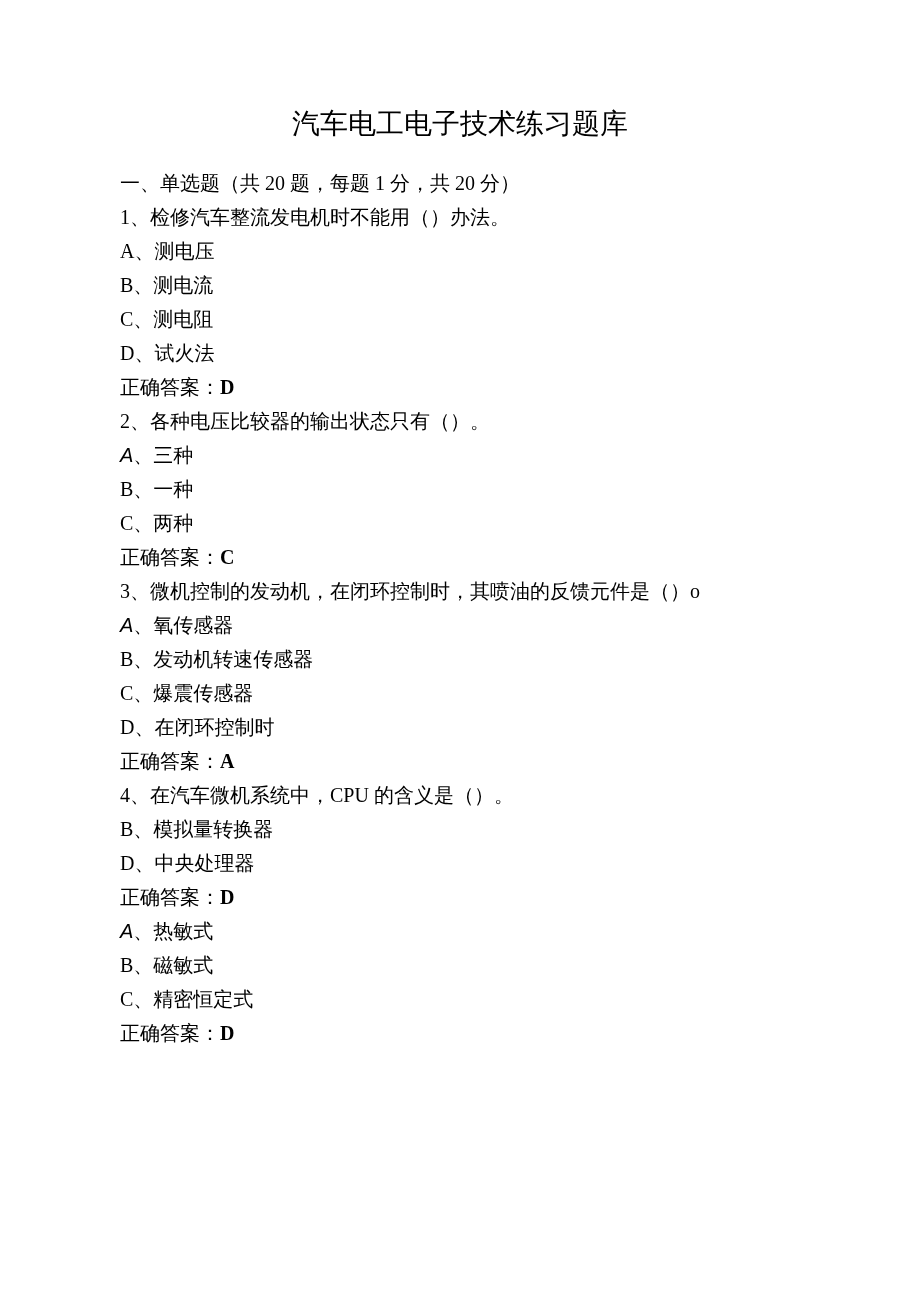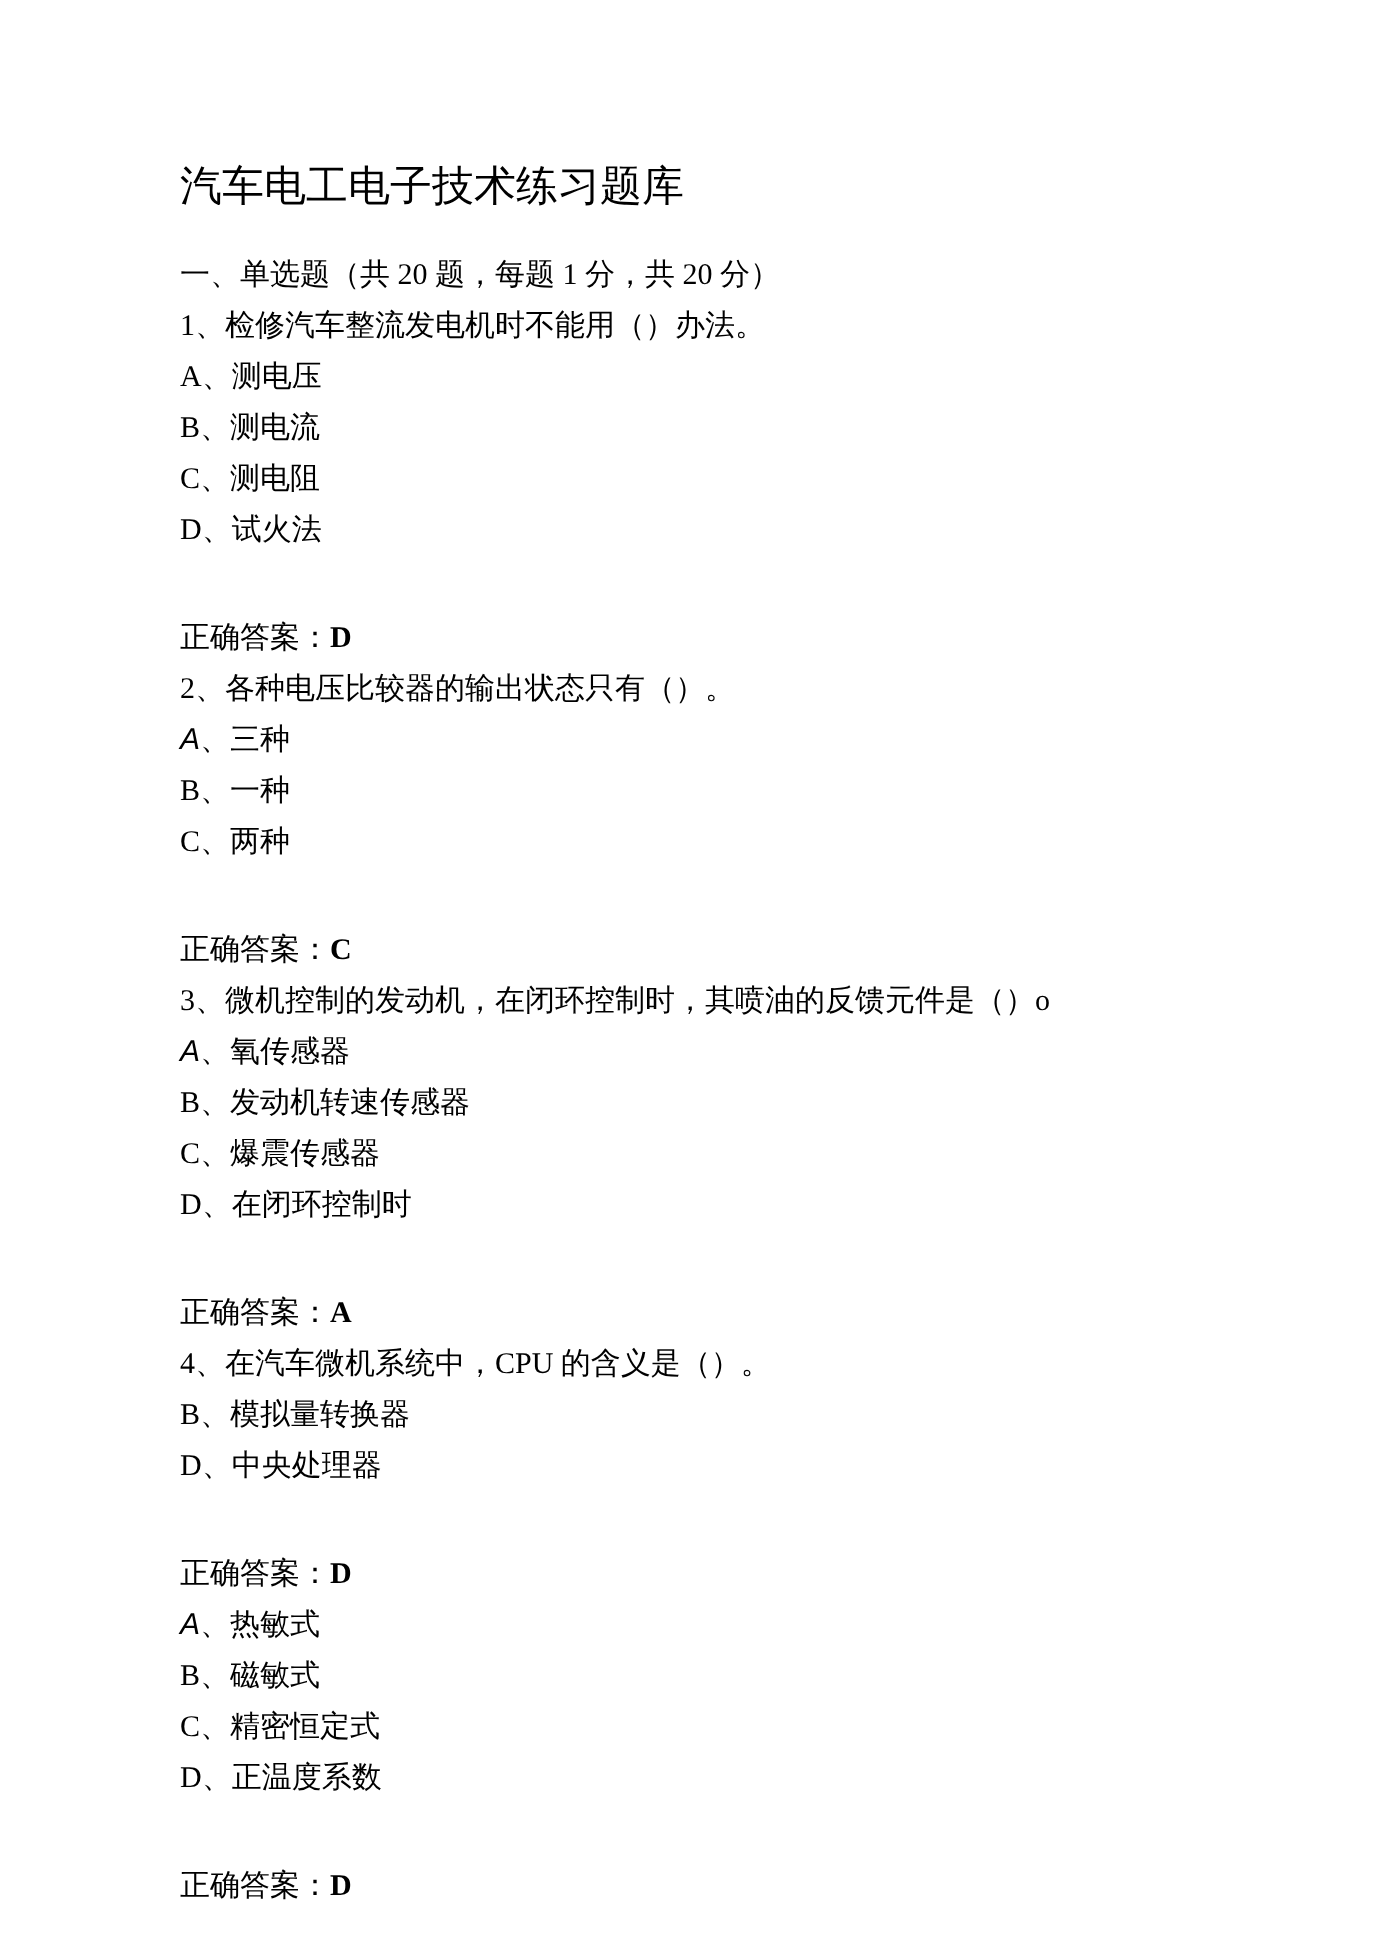--- a/index.html
+++ b/index.html
@@ -7,34 +7,34 @@
       font-size: 20px;
       line-height: 1.7;
       color: #000;
       margin: 0;
       padding: 100px 120px 80px 120px;
       width: 920px;
       box-sizing: border-box;
       background: #fff;
     }
     .title {
+      text-align: center;
       font-size: 28px;
       margin-bottom: 18px;
-      font-family: Liberation Sans, sans-serif;
+      font-family: Liberation Serif, serif;
     }
     .section-header {
       font-family: Liberation Serif, serif;
     }
     .line {
       margin: 0;
       padding: 0;
     }
     .answer {
       font-family: "SimSun", "宋体", serif;
-      margin-top: 38px;
     }
     .answer .value {
       font-weight: bold;
       font-family: "Times New Roman", serif;
     }
     .sans-a {
       font-family: Arial, "Helvetica", sans-serif;
       font-style: italic;
       font-weight: normal;
     }
@@ -66,15 +66,14 @@
     <div class="line"><span>C、</span><span>爆震传感器</span></div>
     <div class="line"><span>D、</span><span>在闭环控制时</span></div>
     <div class="line answer"><span>正确答案：</span><span class="value">A</span></div>
     <div class="line"><span>4、</span><span>在汽车微机系统中，CPU 的含义是（）。</span></div>
     <div class="line"><span>B、</span><span>模拟量转换器</span></div>
     <div class="line"><span>D、</span><span>中央处理器</span></div>
     <div class="line answer"><span>正确答案：</span><span class="value">D</span></div>
     <div class="line"><span class="sans-a">A</span><span>、</span><span>热敏式</span></div>
     <div class="line"><span>B、</span><span>磁敏式</span></div>
     <div class="line"><span>C、</span><span>精密恒定式</span></div>
-    <div class="line"><span>D、</span><span>正温度系数</span></div>
     <div class="line answer"><span>正确答案：</span><span class="value">D</span></div>
   </div>
 
 </body></html>

